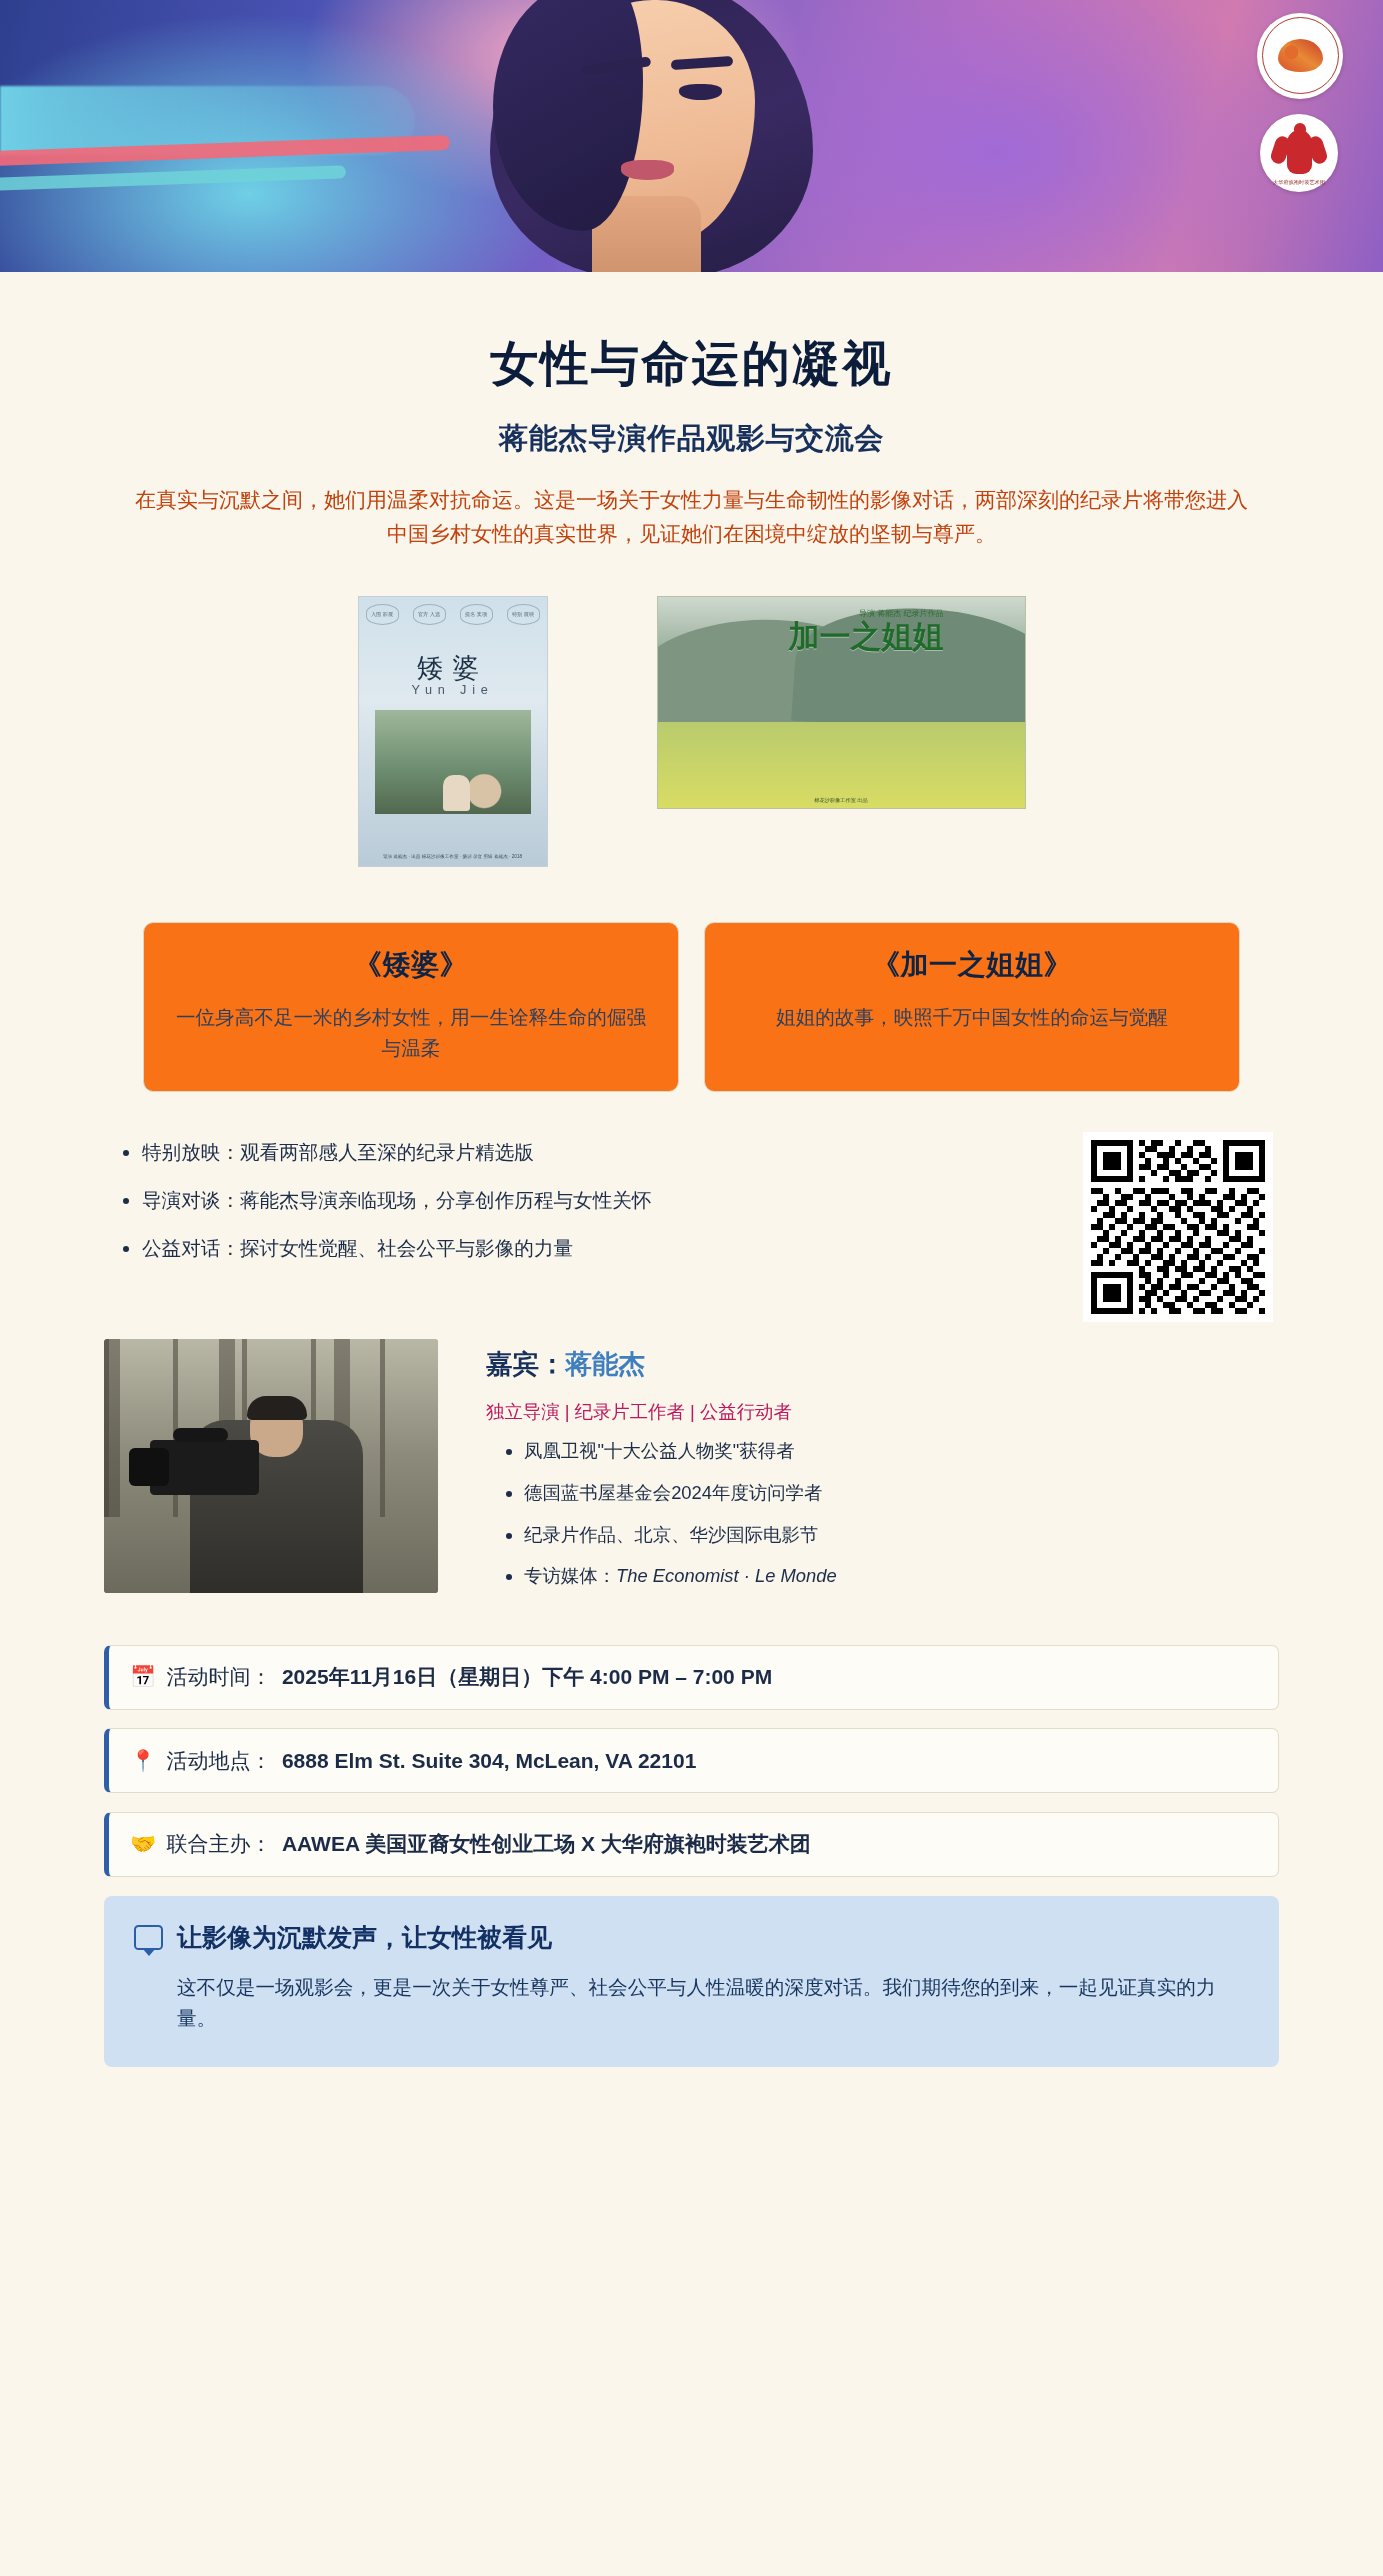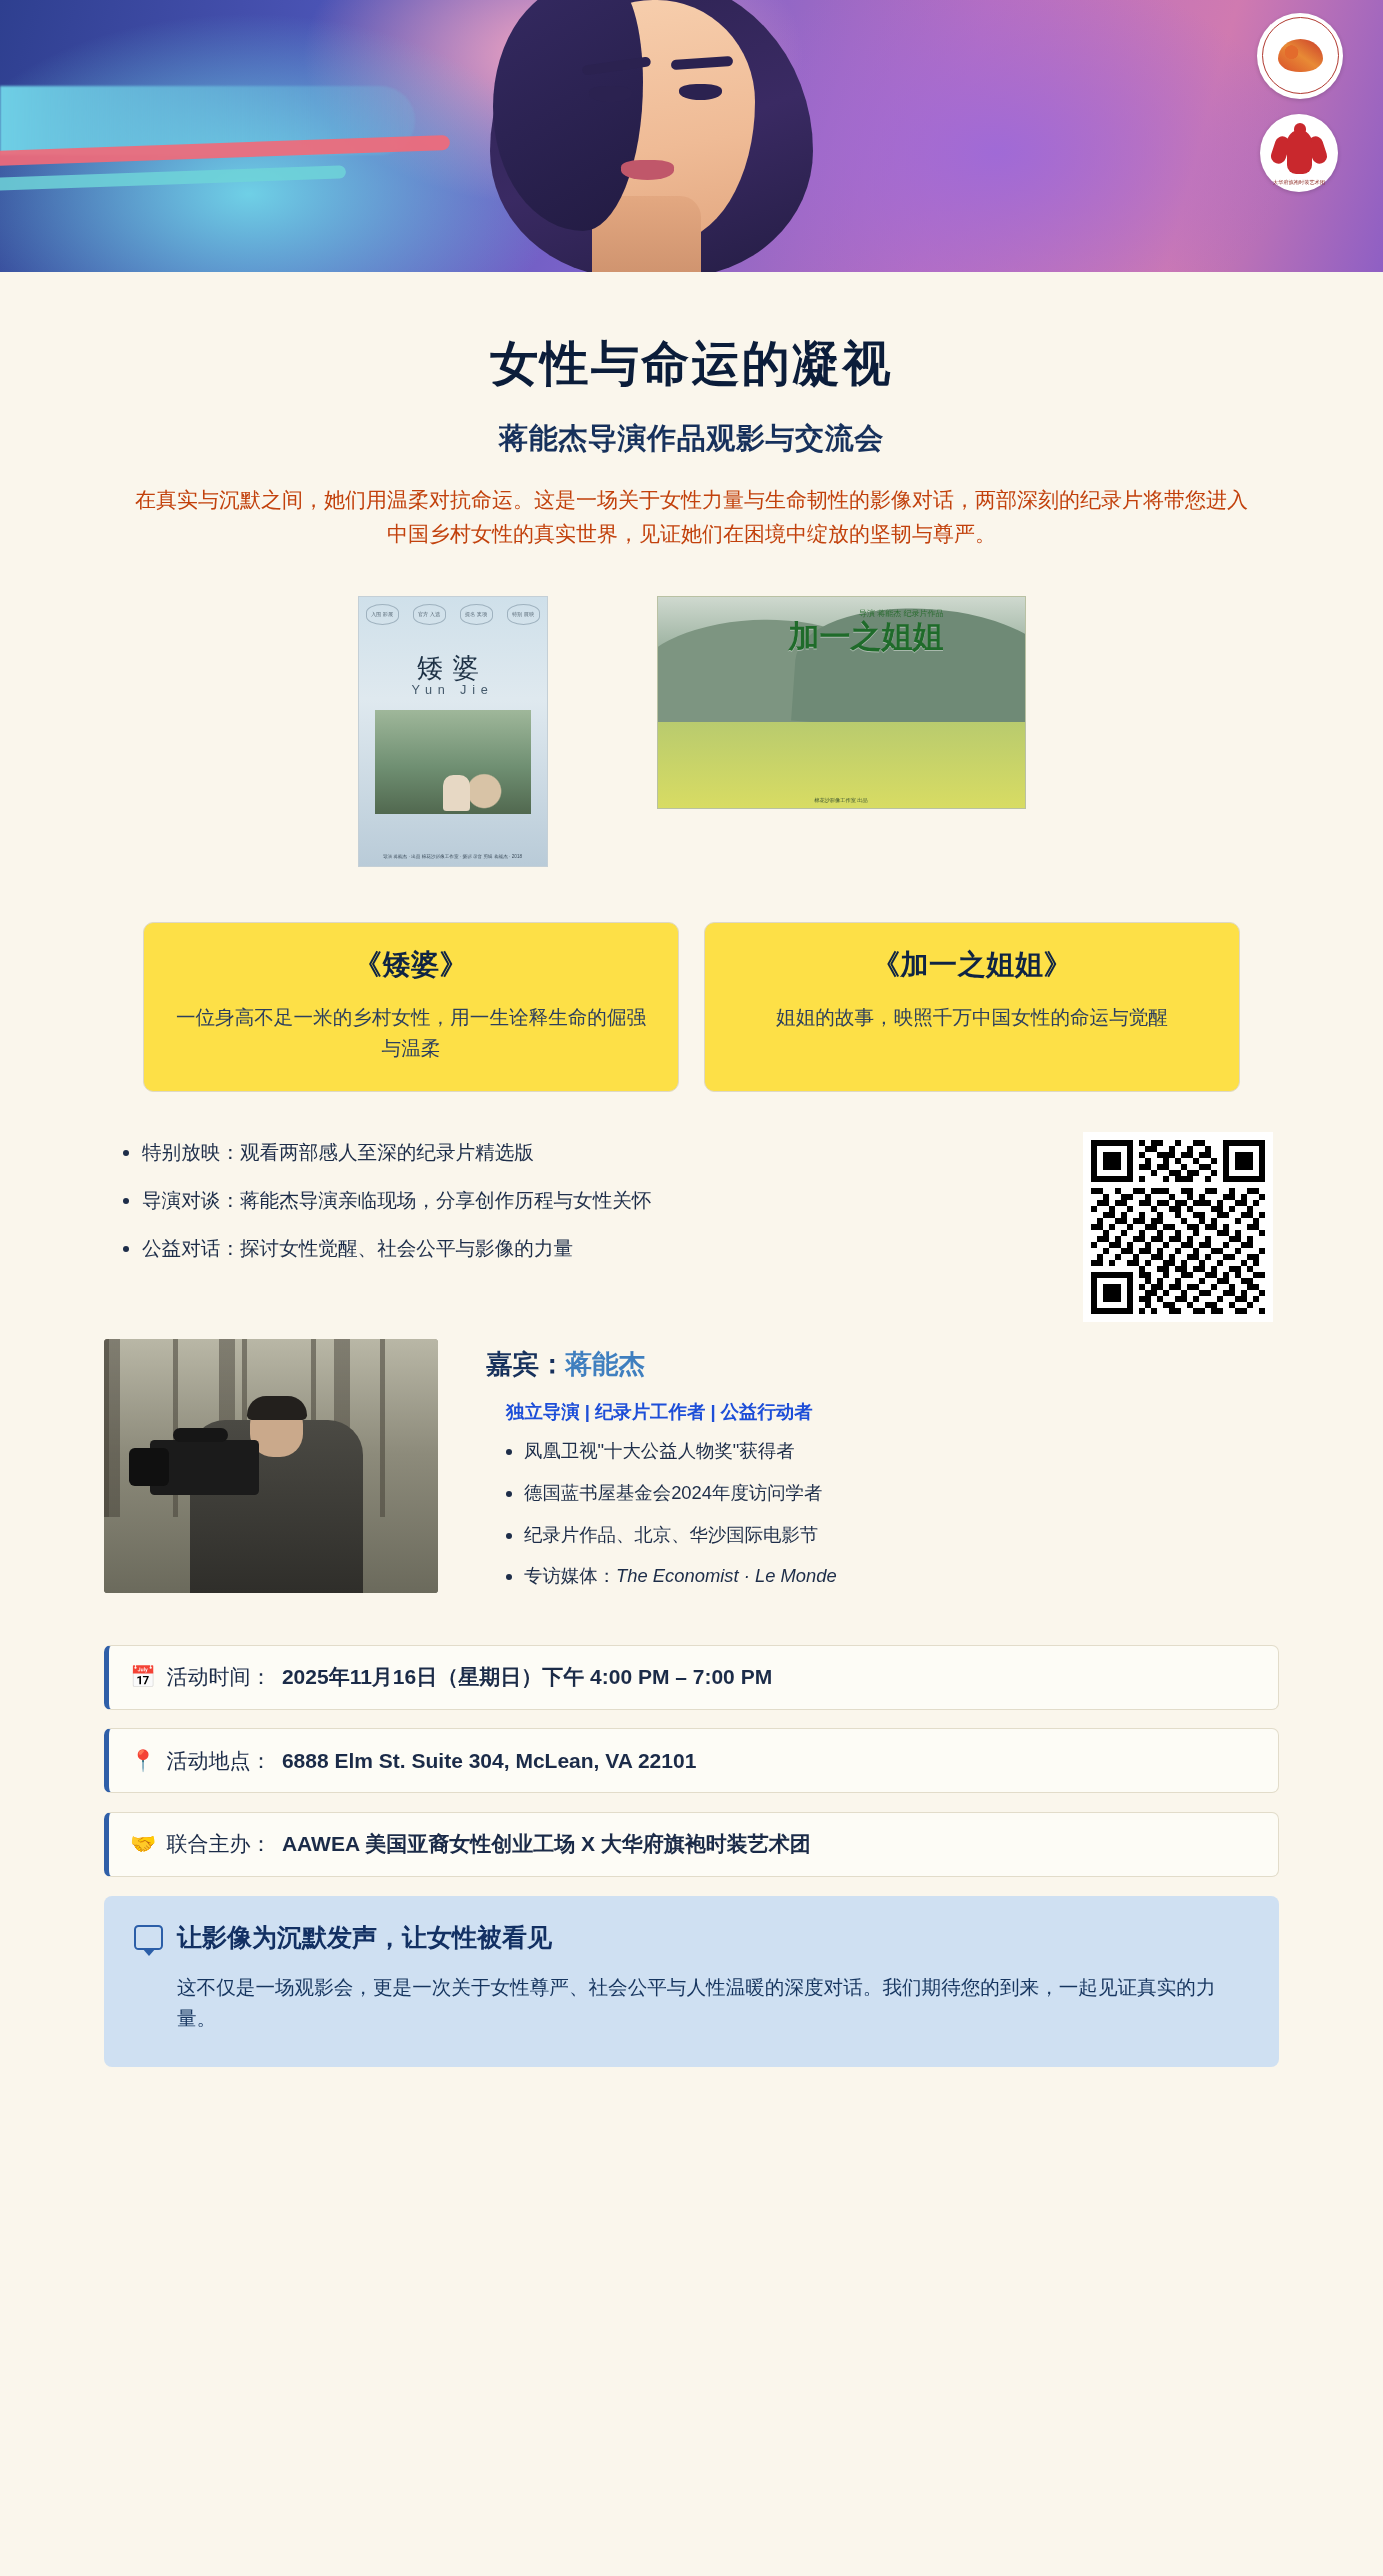--- a/index.html
+++ b/index.html
@@ -260,21 +260,21 @@
   }
 
   
   .film-cards {
     display: flex; gap: 25px; margin-top: 55px; justify-content: center;
   }
   .film-card {
     width: 536px;
     border: 0.6px solid #ded8c6;
     border-radius: 10.4px;
-    background: #fde047;
+    background: #f97316;
     padding: 23px 25px 26.5px;
     text-align: center;
   }
   .film-card h3 {
     font-size: 28px; font-weight: 700; color: #0f2444; letter-spacing: 0.6px;
   }
   .film-card p {
     margin-top: 17.3px; font-size: 19.6px; line-height: 1.6; color: #2c3f5e;
   }
 
@@ -338,21 +338,21 @@
     position:absolute; left: 69px; bottom: 151px; width: 55px; height: 14px;
     background: #161616; border-radius: 7px;
   }
 
   .speaker-info { flex: 1; padding-top: 7px; }
   .guest-line {
     font-size: 26.5px; color: #17315c; font-weight: 700;
   }
   .guest-line .name { color: #3f7fbf; }
   .guest-roles {
-    margin-top: 17.3px; font-size: 18.4px; font-weight: 700; color: #1d4ed8; margin-left: 20px;
+    margin-top: 17.3px; font-size: 18.4px; font-weight: 400; color: #be185d;
   }
   .speaker-info ul { margin-top: 14px; }
   .speaker-info li {
     list-style: disc;
     margin-left: 38px;
     font-size: 18.4px;
     color: #1d2d49;
     line-height: 1.45;
     margin-bottom: 15px;
   }

